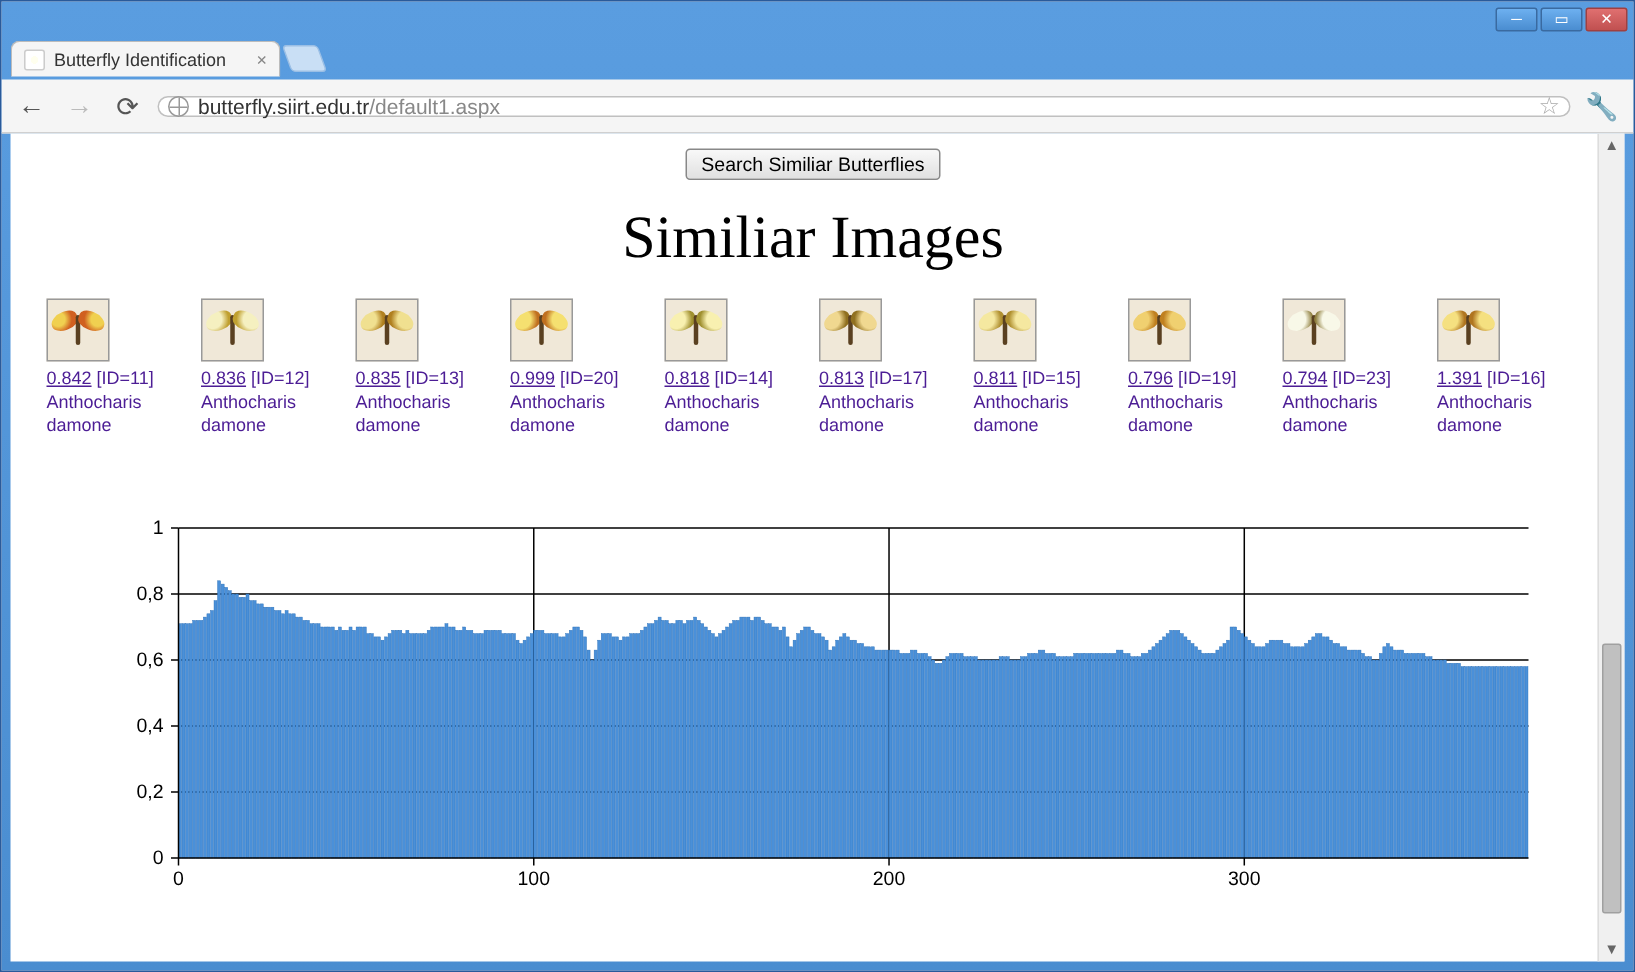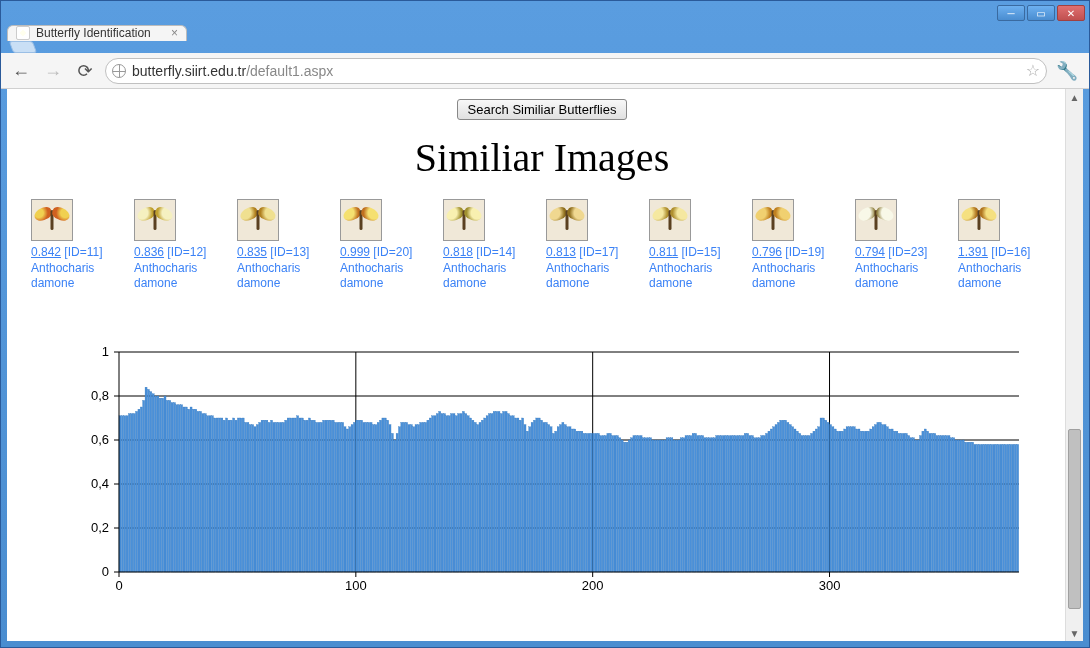--- a/index.html
+++ b/index.html
@@ -35,23 +35,22 @@
     color: #fff;
     font-size: 10px;
     cursor: pointer;
   }
   .win-btn.close { background: linear-gradient(#e07070, #c05050); border-color: #a04040; }
 
   
   .tabstrip {
     height: 28px;
     display: flex;
-    align-items: flex-start;
+    align-items: center;
     padding-left: 6px;
-    flex-direction: column;
   }
   .tab {
     background: #f5f5f5;
     border-radius: 6px 6px 0 0;
     height: 24px;
     min-width: 180px;
     display: flex;
     align-items: center;
     padding: 0 8px;
     font-size: 12px;
@@ -83,21 +82,21 @@
   }
   .nav-btn {
     width: 24px; height: 24px;
     display: flex; align-items: center; justify-content: center;
     font-size: 18px; color: #555; cursor: pointer;
     border-radius: 3px;
   }
   .nav-btn.disabled { color: #bbb; cursor: default; }
   .omnibox {
     flex: 1;
-    height: 26px;
+    height: 14px;
     border: 1px solid #c0c0c0;
     border-radius: 13px;
     background: #fff;
     display: flex;
     align-items: center;
     padding: 0 6px;
     gap: 6px;
     font-size: 14px;
     color: #333;
   }
@@ -164,21 +163,21 @@
   
   .results {
     display: flex;
     gap: 0;
     padding: 0 12px;
     justify-content: space-between;
   }
   .result {
     width: 95px;
     font-size: 12px;
-    color: #3b82f6;
+    color: #4c1d95;
   }
   .thumb {
     width: 42px; height: 42px;
     position: relative;
     overflow: hidden;
     background: #f0e8d8;
     border: 1px solid #999;
   }
   .thumb::before, .thumb::after {
     content: "";

